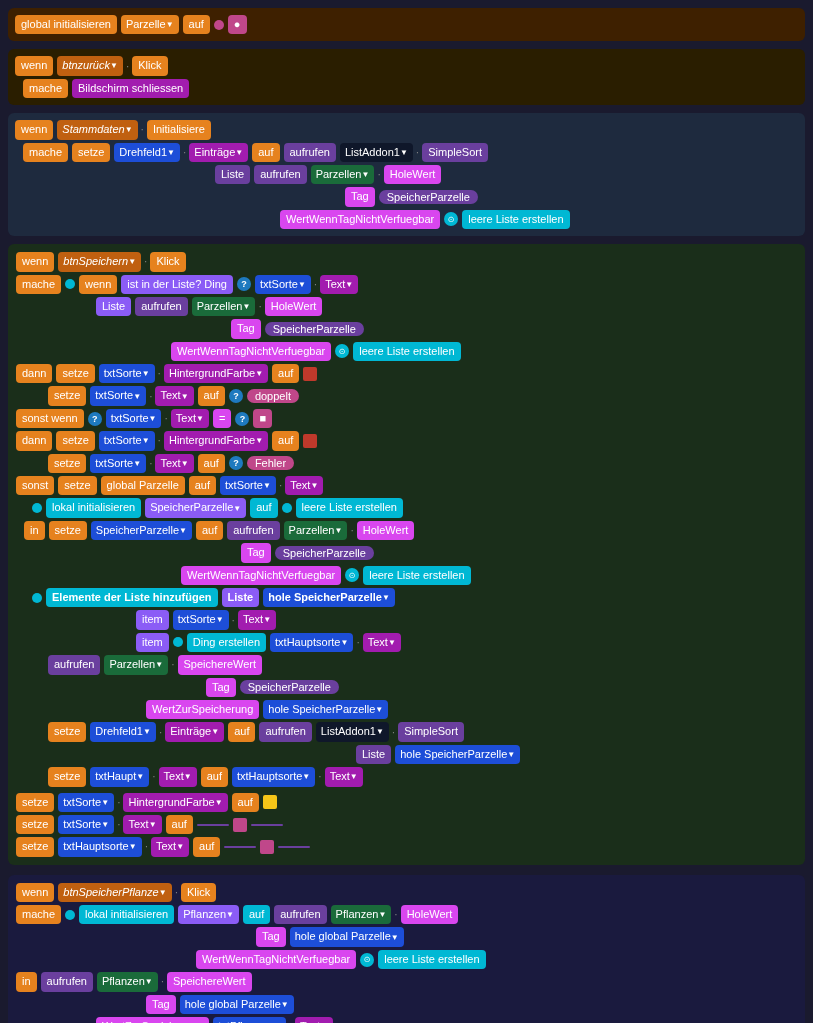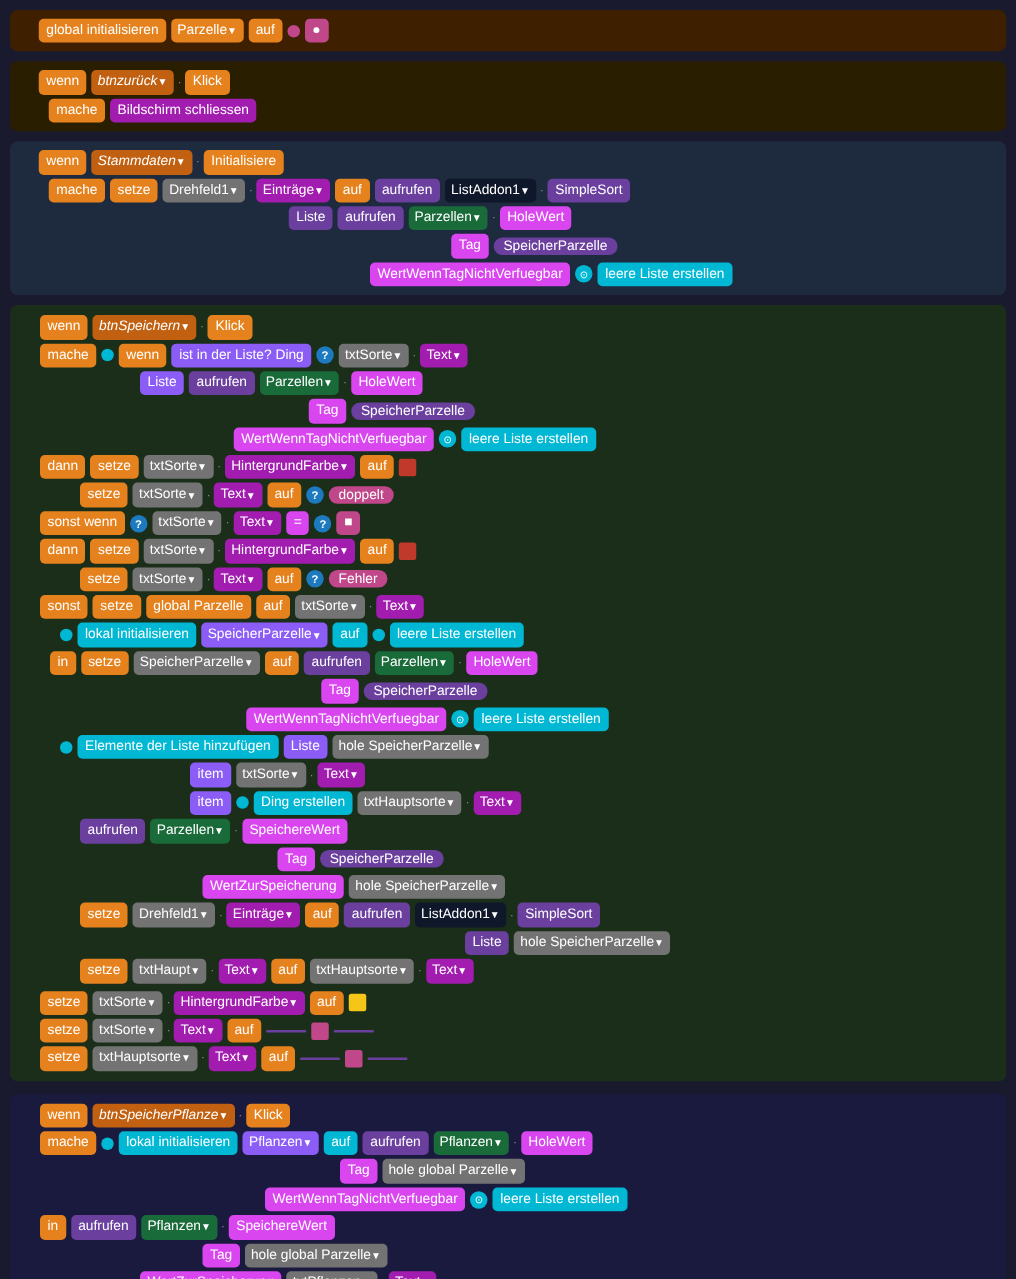--- a/index.html
+++ b/index.html
@@ -27,21 +27,21 @@
       margin: 1px 2px;
       white-space: nowrap;
       font-size: 11px;
       line-height: 1.4;
     }
 
     
     .bg-orange { background: #e6821e; color: #fff; }
     .bg-dark-orange { background: #c06010; color: #fff; font-style: italic; }
     .bg-teal { background: #a21caf; color: #fff; }
-    .bg-dark-teal { background: #737373; color: #fff; }
+    .bg-dark-teal { background: #1d4ed8; color: #fff; }
     .bg-green { background: #d946ef; color: #fff; }
     .bg-dark-green { background: #1a6b3a; color: #fff; }
     .bg-purple { background: #6a3f9e; color: #fff; }
     .bg-dark-purple { background: #0f172a; color: #fff; }
     .bg-pink { background: #c0478a; color: #fff; }
     .bg-cyan { background: #00b8d4; color: #fff; }
     .bg-light-blue { background: #8b5cf6; color: #fff; }
     .dot-cyan {
       display: inline-block;
       width: 10px;
@@ -146,21 +146,21 @@
       width: 14px;
       height: 14px;
       background: #00b8d4;
       border-radius: 50%;
       font-size: 8px;
       margin: 0 2px;
     }
     .sec2 { background: #1e2a3e; border-radius: 6px; padding: 5px; margin-bottom: 8px; }
     .sec-orange { background: #3e2000; border-radius: 6px; padding: 5px; margin-bottom: 8px; }
 
-    .wenn-row { display: flex; align-items: center; flex-wrap: wrap; margin: 1px 16px; }
+    .wenn-row { display: flex; align-items: center; flex-wrap: wrap; margin: 1px 0; }
   </style>
 </head>
 <body>
 
 <div class="block-canvas">
 
   <div class="sec-orange">
     <div class="wenn-row">
       <span class="block bg-orange">global initialisieren</span>
       <span class="block bg-orange dropdown-block">Parzelle</span>
@@ -339,21 +339,21 @@
     <div class="wenn-row" style="padding-left:225px;">
       <span class="block bg-green">Tag</span>
       <span class="string-val">SpeicherParzelle</span>
     </div>
     <div class="wenn-row" style="padding-left:165px;">
       <span class="block bg-green">WertWennTagNichtVerfuegbar</span>
       <span class="list-icon">⊙</span>
       <span class="block bg-cyan">leere Liste erstellen</span>
     </div>
 
-    <div class="wenn-row" style="padding-left:16px;">
+    <div class="wenn-row" style="padding-left:16px;font-weight:bold;">
       <span class="dot-cyan"></span>
       <span class="block bg-cyan">Elemente der Liste hinzufügen</span>
       <span class="block bg-light-blue">Liste</span>
       <span class="block bg-dark-teal dropdown-block">hole SpeicherParzelle</span>
     </div>
     <div class="wenn-row" style="padding-left:120px;">
       <span class="block bg-light-blue">item</span>
       <span class="block bg-dark-teal dropdown-block">txtSorte</span>
       <span class="connector">·</span>
       <span class="block bg-teal dropdown-block">Text</span>

